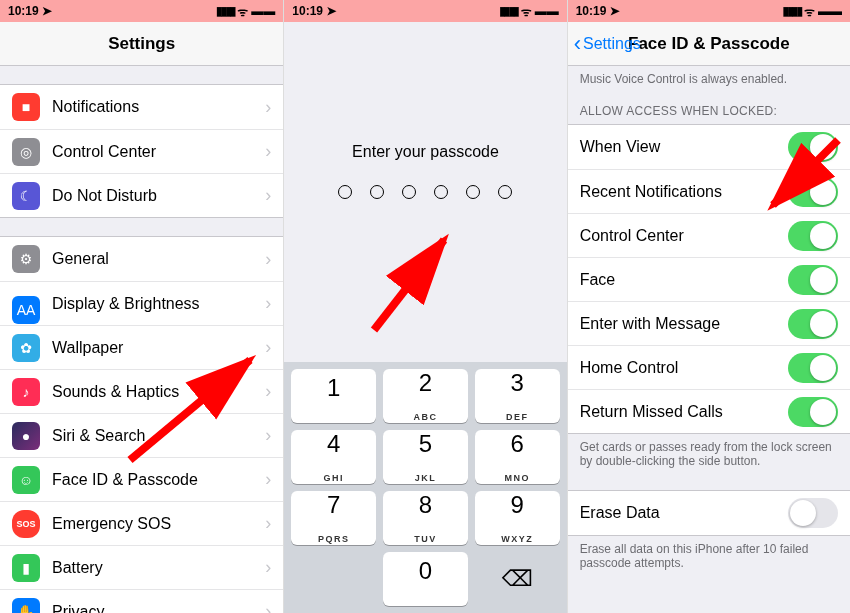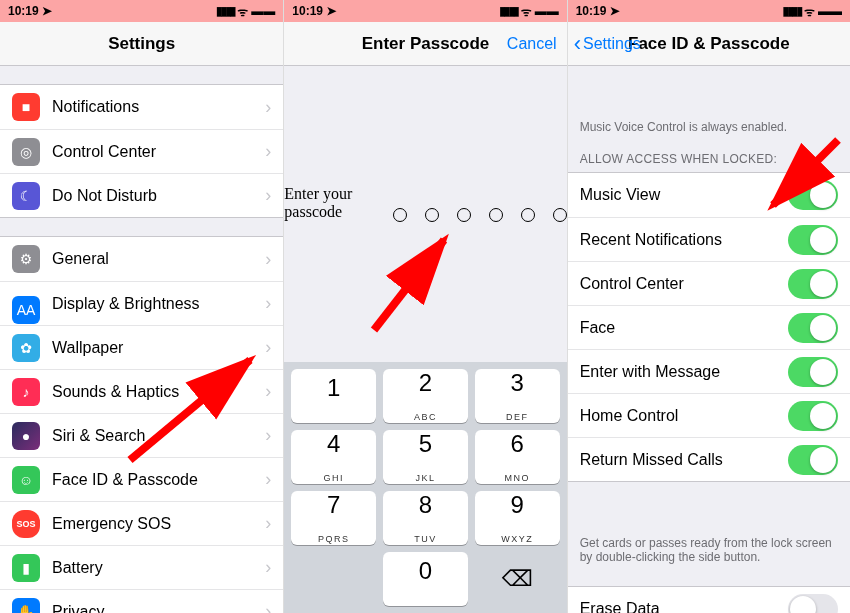--- a/index.html
+++ b/index.html
@@ -83,52 +83,50 @@
 .toggle::after {
   content: ""; position: absolute; width: 26px; height: 26px;
   border-radius: 50%; background: #fff; top: 2px; right: 2px;
   box-shadow: 0 1px 3px rgba(0,0,0,0.3);
 }
 .toggle.off { background: #e5e5ea; }
 .toggle.off::after { right: auto; left: 2px; }
 .footer-note {
   font-size: 12px; color: #6d6d72;
   padding: 6px 12px 4px 12px;
-  margin-top: 48px;
 }
 .header-note {
   font-size: 12px; color: #6d6d72; text-transform: uppercase;
   padding: 14px 12px 6px 12px; letter-spacing: 0.3px;
 }
 
 .passcode-area {
   height: calc(613px - 22px - 44px - 250px);
-  display: flex; flex-direction: row; align-items: center; justify-content: center;
+  display: flex; flex-direction: column; align-items: center; justify-content: center;
   background: #efeff4;
-  font-family: Liberation Serif, serif;
 }
 .passcode-prompt { font-size: 16px; margin-bottom: 24px; }
 .dots { display: flex; gap: 18px; }
 .dot {
   width: 14px; height: 14px; border: 1.5px solid #000; border-radius: 50%;
 }
 
 .keypad {
   position: absolute; bottom: 0; left: 0; right: 0;
   background: #d1d5db;
   display: grid; grid-template-columns: repeat(3,1fr);
   gap: 7px; padding: 7px;
 }
 .key {
   background: #fff; border-radius: 6px; height: 54px;
   display: flex; flex-direction: column; align-items:center; justify-content:center;
   box-shadow: 0 1px 0 rgba(0,0,0,0.3);
 }
 .key .num { font-size: 24px; font-weight: 400; line-height:1; }
-.key .let { font-size: 9px; letter-spacing: 1.5px; color:#333; margin-top:17px; font-weight:400;}
+.key .let { font-size: 9px; letter-spacing: 1.5px; color:#333; margin-top:17px; font-weight:700;}
 .key.blank { background: transparent; box-shadow:none; }
 .key.del { background: transparent; box-shadow:none; font-size:22px; color:#000;}
 
 .arrow {
   position: absolute; pointer-events: none;
 }
 .arrow svg { overflow: visible; }
 
 .i-red { background:#ff3b30; } .i-gray { background:#8e8e93; }
 .i-purple { background:#5856d6; }
@@ -233,24 +231,20 @@
 
 <div class="shot">
   <div class="statusbar">
     <span><span>10:19</span> <span>➤</span></span>
     <span class="right">
       <span class="sig-icon">▮▮▮▮</span>
       <span class="wifi-icon">ᯤ</span>
       <span class="batt-icon">▬▬</span>
     </span>
   </div>
-  <div class="navbar">
-    <span>Enter Passcode</span>
-    <span class="nav-right">Cancel</span>
-  </div>
   <div class="passcode-area">
     <div class="passcode-prompt">Enter your passcode</div>
     <div class="dots">
       <div class="dot"></div>
       <div class="dot"></div>
       <div class="dot"></div>
       <div class="dot"></div>
       <div class="dot"></div>
       <div class="dot"></div>
     </div>
@@ -330,21 +324,21 @@
     </span>
     <span>Face ID &amp; Passcode</span>
   </div>
 
   <div class="list">
     <div class="footer-note">Music Voice Control is always enabled.</div>
 
     <div class="header-note">Allow Access When Locked:</div>
     <div class="group tight" id="togglegroup">
         <div class="row">
-          <span class="row-label">Music View</span>
+          <span class="row-label">When View</span>
           <span class="toggle"></span>
         </div>
         <div class="row">
           <span class="row-label">Recent Notifications</span>
           <span class="toggle"></span>
         </div>
         <div class="row">
           <span class="row-label">Control Center</span>
           <span class="toggle"></span>
         </div>

